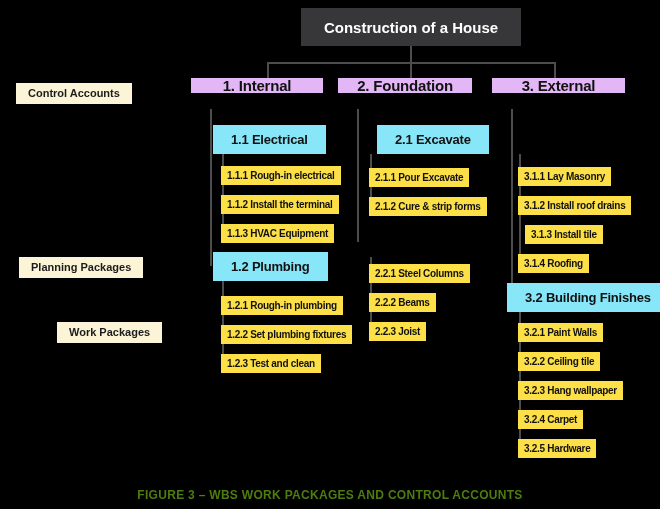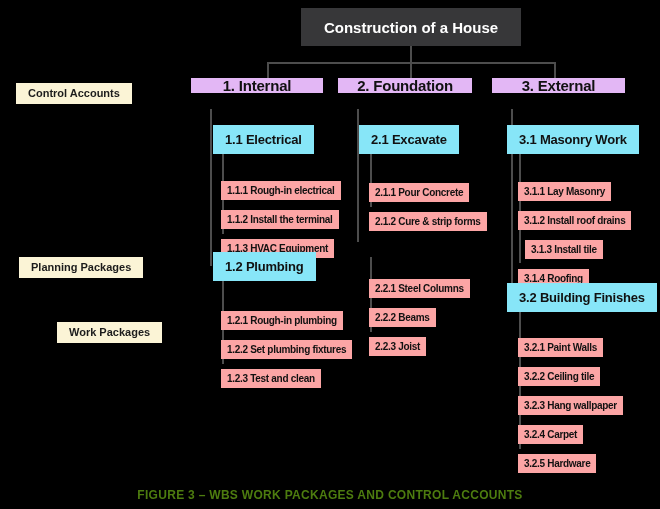--- a/index.html
+++ b/index.html
@@ -5,23 +5,23 @@
   html,body{margin:0;padding:0;background:#000;}
   .canvas{position:relative;width:660px;height:509px;background:#000;overflow:hidden;
           font-family:"Liberation Sans", sans-serif;}
   .line{position:absolute;background:#4d4d4d;z-index:1;}
   .box{position:absolute;z-index:2;white-space:nowrap;box-sizing:border-box;color:#111;}
   .root{left:301px;top:8px;width:220px;height:38px;background:#373739;color:#fff;
         font-size:15px;font-weight:700;display:flex;align-items:center;justify-content:center;}
   .branch{top:78px;height:15px;background:#e3b7f5;font-size:15px;font-weight:700;
           letter-spacing:-.2px;display:flex;align-items:center;justify-content:center;}
   .ca{background:#87e6f8;font-size:13px;font-weight:700;letter-spacing:-.2px;
-      padding:5px 12px;line-height:19px;}
-  .wp{background:#fca5a5;font-size:10px;font-weight:700;letter-spacing:-.3px;
-      padding:4px 6px;line-height:11px;margin-top:15px;}
+      padding:5px 18px;line-height:19px;}
+  .wp{background:#fde047;font-size:10px;font-weight:700;letter-spacing:-.3px;
+      padding:4px 6px;line-height:11px;}
   .side{background:#fbf4d6;color:#1c1c1c;font-size:11px;font-weight:700;
         padding:3px 12px;line-height:15px;}
   .caption{position:absolute;left:0;top:488px;width:660px;text-align:center;
            color:#4d7c0f;font-size:12px;font-weight:700;letter-spacing:.3px;}
 </style>
 </head>
 <body>
 
 <div class="canvas">
 
@@ -52,28 +52,27 @@
 
   <div class="box ca" style="left:213px;top:125px">1.1 Electrical</div>
   <div class="box wp" style="left:221px;top:166px">1.1.1 Rough-in electrical</div>
   <div class="box wp" style="left:221px;top:195px">1.1.2 Install the terminal</div>
   <div class="box wp" style="left:221px;top:224px">1.1.3 HVAC Equipment</div>
   <div class="box ca" style="left:213px;top:252px">1.2 Plumbing</div>
   <div class="box wp" style="left:221px;top:296px">1.2.1 Rough-in plumbing</div>
   <div class="box wp" style="left:221px;top:325px">1.2.2 Set plumbing fixtures</div>
   <div class="box wp" style="left:221px;top:354px">1.2.3 Test and clean</div>
 
-  <div class="box ca" style="left:359px;top:125px">2.1 Excavate</div>
-  <div class="box wp" style="left:369px;top:168px">2.1.1 Pour Concrete</div>
+  <div class="box ca" style="left:377px;top:125px">2.1 Excavate</div>
+  <div class="box wp" style="left:369px;top:168px">2.1.1 Pour Excavate</div>
   <div class="box wp" style="left:369px;top:197px">2.1.2 Cure &amp; strip forms</div>
   <div class="box wp" style="left:369px;top:264px">2.2.1 Steel Columns</div>
   <div class="box wp" style="left:369px;top:293px">2.2.2 Beams</div>
   <div class="box wp" style="left:369px;top:322px">2.2.3 Joist</div>
 
-  <div class="box ca" style="left:507px;top:125px">3.1 Masonry Work</div>
   <div class="box wp" style="left:518px;top:167px">3.1.1 Lay Masonry</div>
   <div class="box wp" style="left:518px;top:196px">3.1.2 Install roof drains</div>
   <div class="box wp" style="left:525px;top:225px">3.1.3 Install tile</div>
   <div class="box wp" style="left:518px;top:254px">3.1.4 Roofing</div>
   <div class="box ca" style="left:507px;top:283px">3.2 Building Finishes</div>
   <div class="box wp" style="left:518px;top:323px">3.2.1 Paint Walls</div>
   <div class="box wp" style="left:518px;top:352px">3.2.2 Ceiling tile</div>
   <div class="box wp" style="left:518px;top:381px">3.2.3 Hang wallpaper</div>
   <div class="box wp" style="left:518px;top:410px">3.2.4 Carpet</div>
   <div class="box wp" style="left:518px;top:439px">3.2.5 Hardware</div>

